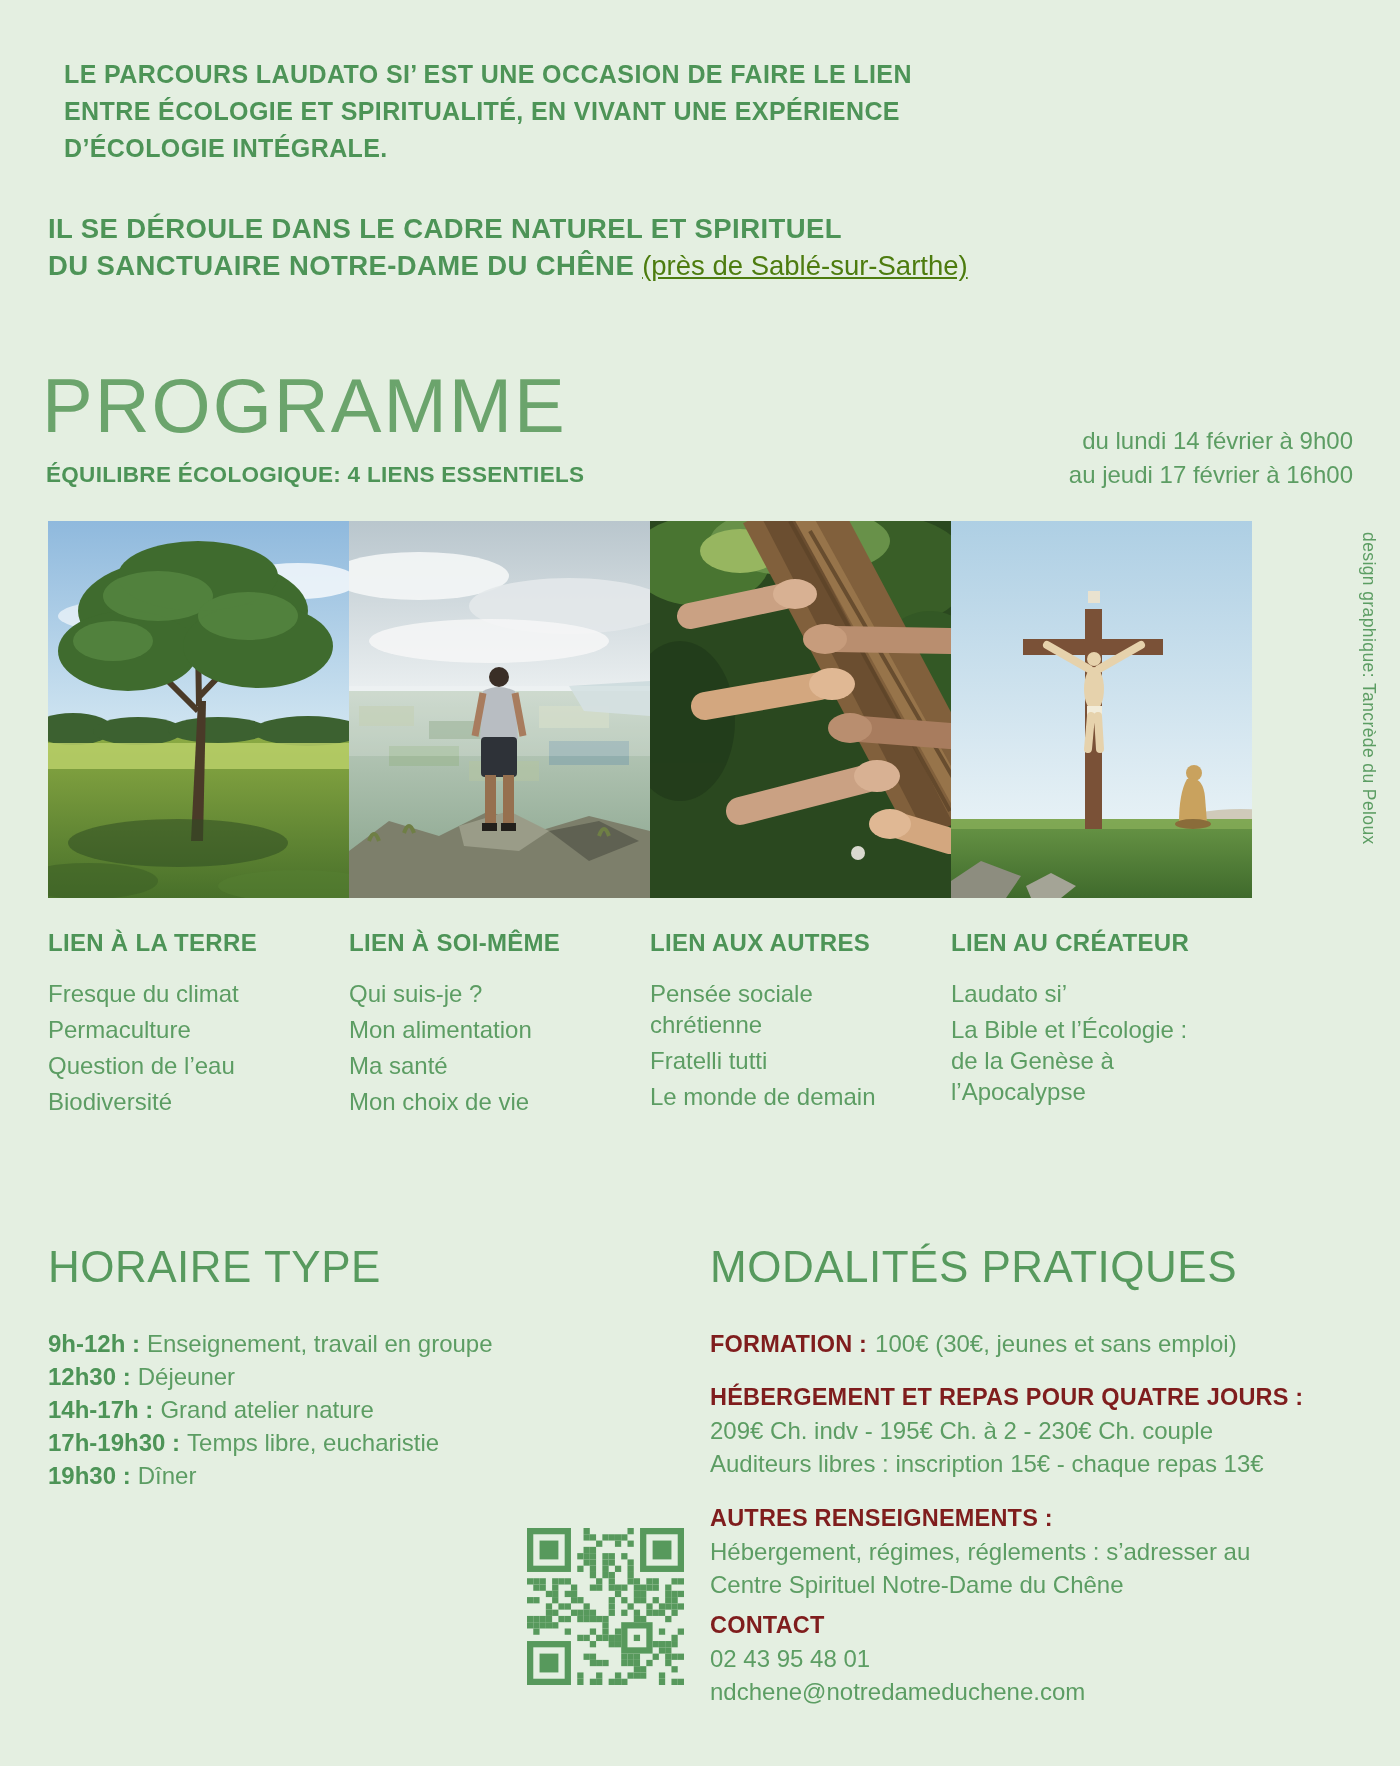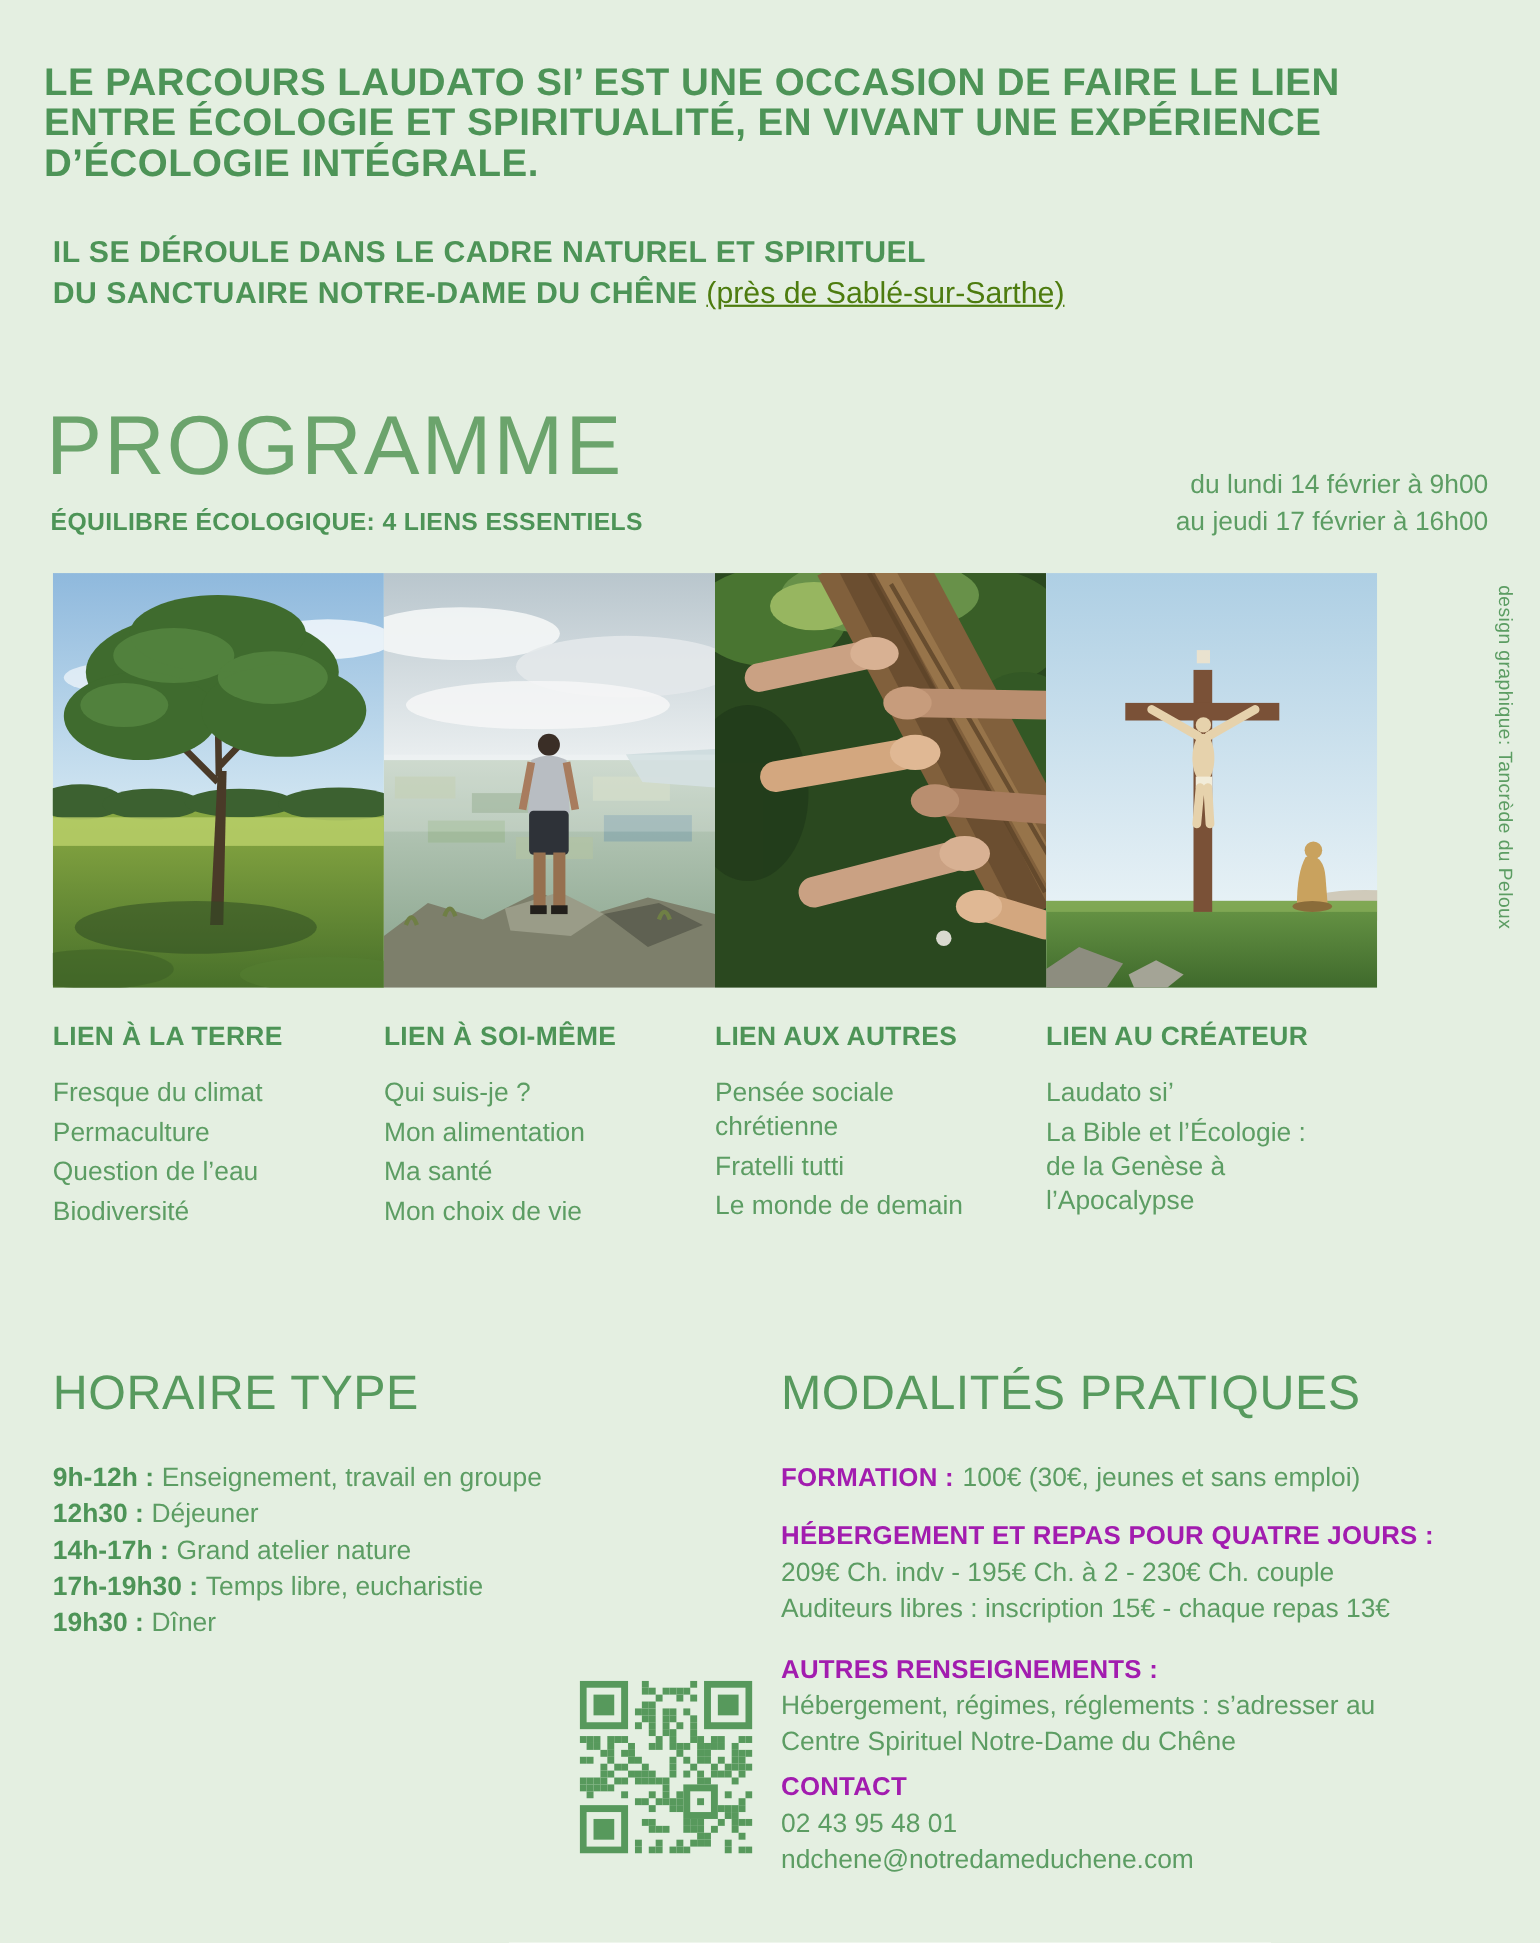--- a/index.html
+++ b/index.html
@@ -4,21 +4,21 @@
 <style>
   html,body{margin:0;padding:0;}
   .page{
     position:relative;width:1400px;height:1766px;overflow:hidden;
     background:#e4efe1;
     font-family:"Liberation Sans","DejaVu Sans",sans-serif;
     color:#5c9d63;
   }
   .pre{white-space:pre-line;}
   
-  .intro-p1{position:absolute;left:40px;top:56px;font-size:35px;line-height:37px;font-weight:bold;letter-spacing:.4px;color:#4d9457;}
+  .intro-p1{position:absolute;left:64px;top:56px;font-size:25px;line-height:37px;font-weight:bold;letter-spacing:.4px;color:#4d9457;}
   .intro-p2{position:absolute;left:48px;top:210px;font-size:27.5px;line-height:37px;font-weight:bold;letter-spacing:.4px;color:#4d9457;}
   .intro-p2 .note{font-weight:normal;color:#4d7c0f;margin-left:8px;letter-spacing:0;text-decoration:underline;}
   
   .prog-title{position:absolute;left:42px;top:368px;font-size:76px;line-height:76px;font-weight:normal;letter-spacing:2px;color:#6ba46c;}
   .prog-sub{position:absolute;left:46px;top:462px;font-size:22.5px;font-weight:bold;letter-spacing:.3px;color:#4d9457;}
   .dates{position:absolute;right:47px;top:424px;text-align:right;font-size:24px;line-height:34px;color:#5c9d63;}
   
   .cols{position:absolute;left:48px;top:521px;display:grid;grid-template-columns:repeat(4,301px);width:1300px;}
   .photo{width:301px;height:377px;display:block;}
   .col-heading{margin-top:31px;font-size:24px;font-weight:bold;letter-spacing:.3px;color:#4d9457;}
@@ -26,21 +26,21 @@
   .col-item{font-size:24px;line-height:31px;color:#5c9d63;margin-bottom:5px;}
   
   .sec-title{font-size:44px;line-height:44px;font-weight:normal;letter-spacing:.5px;color:#579a5e;}
   .horaire{position:absolute;left:48px;top:1245px;width:560px;}
   .sched{margin-top:38px;}
   .sched-row{font-size:24px;line-height:33px;color:#5c9d63;}
   .sched-time{font-weight:bold;color:#4d9457;}
   .sched-label{margin-left:7px;}
   .modalites{position:absolute;left:710px;top:1245px;width:650px;}
   .mod-line{font-size:24px;line-height:33px;color:#5c9d63;}
-  .mod-label{font-weight:bold;color:#a21caf;font-size:23.5px;letter-spacing:.2px;}
+  .mod-label{font-weight:bold;color:#7f1d1d;font-size:23.5px;letter-spacing:.2px;}
   .mod-formation{margin-top:38px;}
   .mod-heberg{margin-top:20px;}
   .mod-autres{margin-top:22px;}
   .mod-contact{margin-top:8px;}
   .mod-value{margin-left:8px;}
   
   .qr{position:absolute;left:527px;top:1528px;}
   .credit{position:absolute;left:1358px;top:532px;writing-mode:vertical-rl;font-size:17.5px;letter-spacing:.4px;color:#5c9d63;}
 </style>
 </head>

